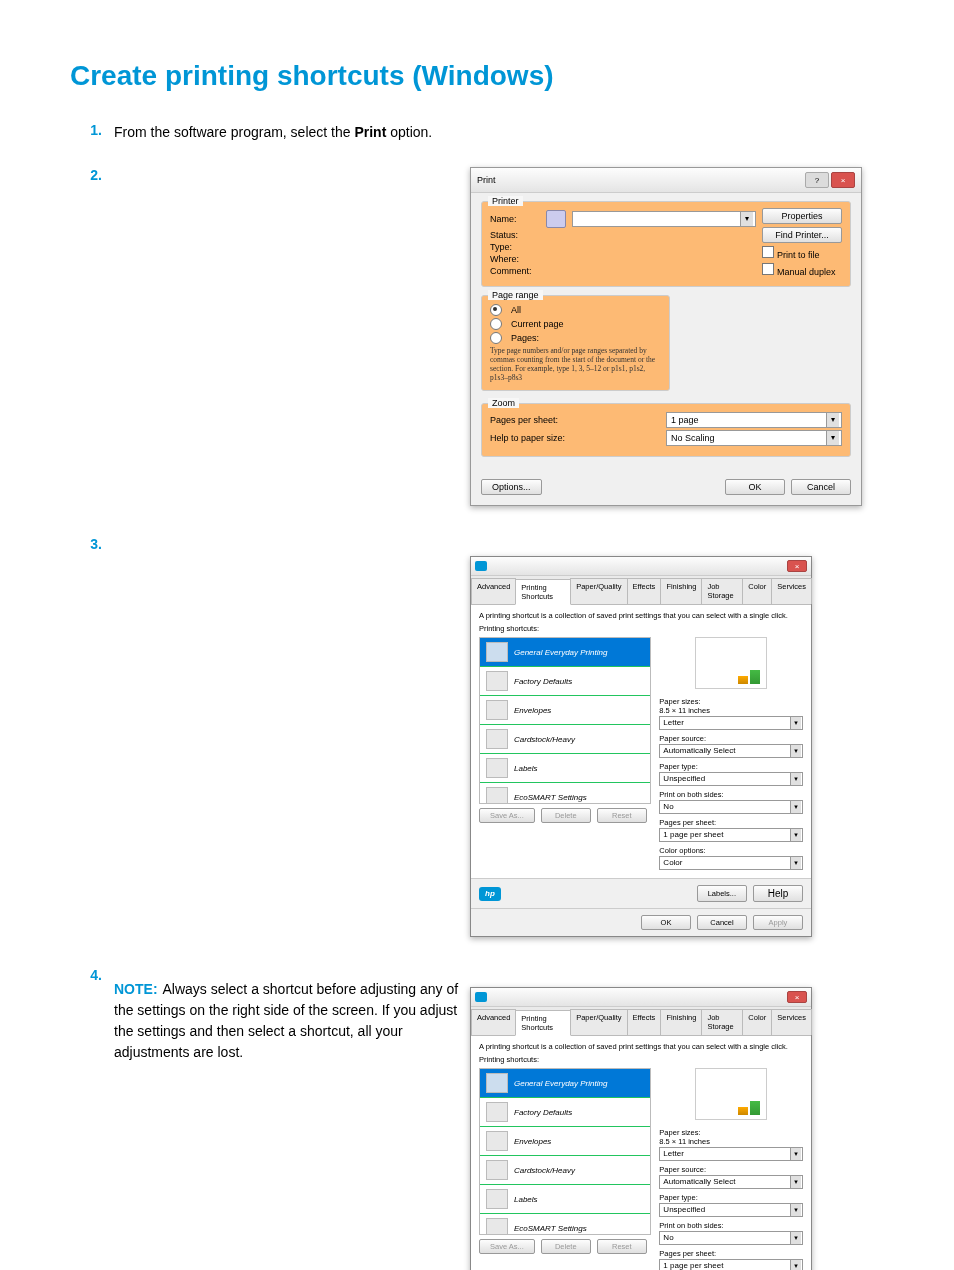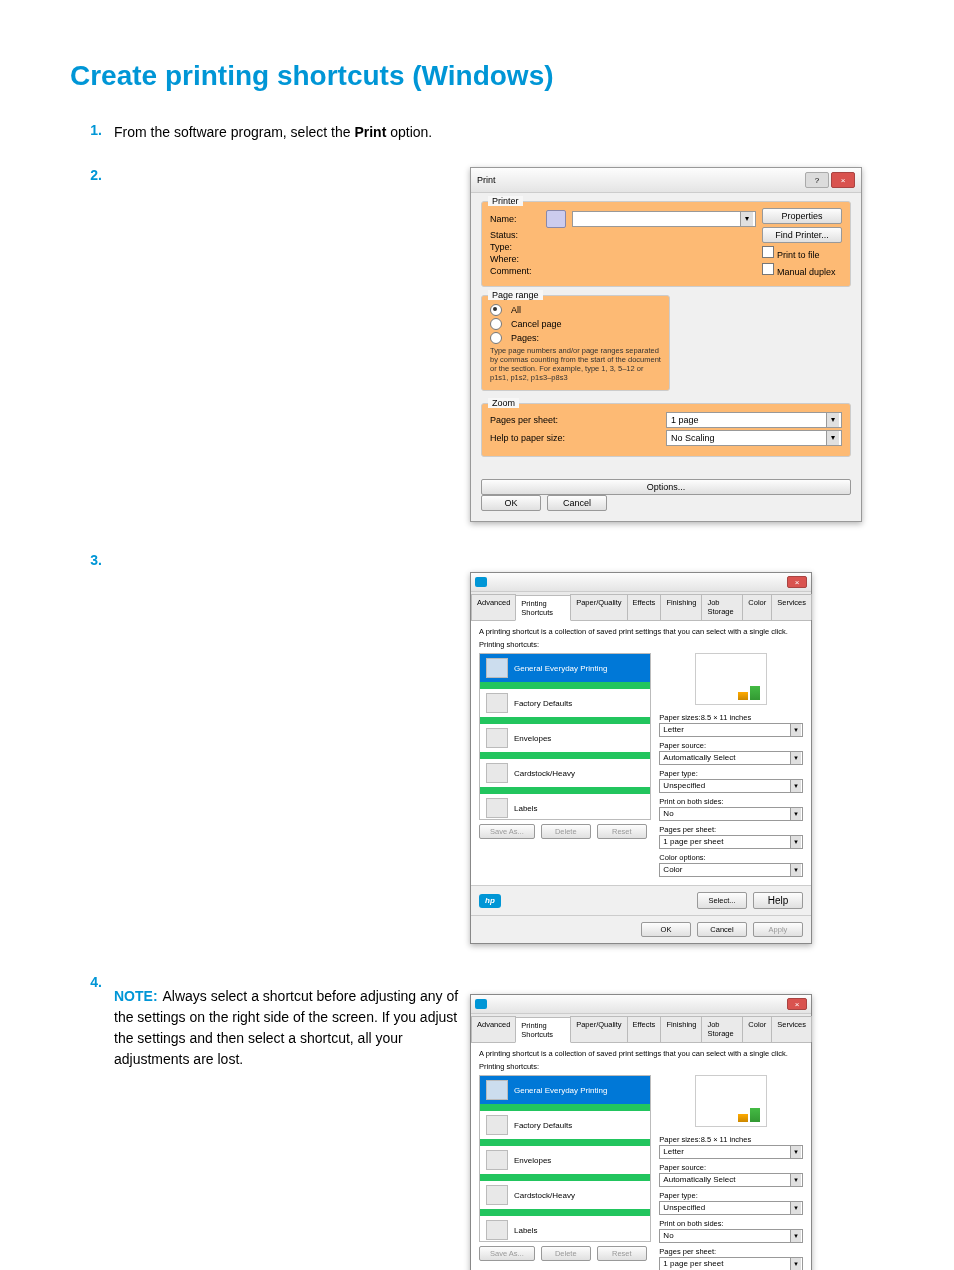--- a/index.html
+++ b/index.html
@@ -117,21 +117,21 @@
     background:#e0e0e0;
     border-left:1px solid #999;
     height:14px; width:12px;
     text-align:center;
   }
   .chk { width:10px; height:10px; border:1px solid #777; background:#fff; display:inline-block; margin-right:3px;}
   .rad { width:10px; height:10px; border:1px solid #777; border-radius:50%; background:#fff; display:inline-block; margin-right:3px; position:relative;}
   .rad.sel::after{content:""; width:4px;height:4px;background:#333;border-radius:50%;position:absolute;top:2px;left:2px;}
   .two-col { display:flex; gap:10px; }
   .two-col > div { flex:1; }
-  .buttons-row { display:flex; justify-content:space-between; padding:6px 10px 10px 10px;flex-direction:column;}
+  .buttons-row { display:flex; justify-content:space-between; padding:6px 10px 10px 10px;}
   .right-btns { display:flex; gap:6px;}
   .prn-icon { width:18px; height:16px; background:#cce; border:1px solid #88a; border-radius:2px;}
 
   
   .props-dialog {
     width: 340px;
     border:1px solid #888;
     background:#f0f0f0;
     font-size:8px;
     font-family:"Segoe UI", Tahoma, sans-serif;
@@ -148,29 +148,30 @@
   .tab.active { background:#fff; border-bottom:1px solid #fff; position:relative; top:1px;}
   .props-body { padding:8px; display:flex; gap:8px; background:#fff;}
   .left-pane { flex:1.2; }
   .right-pane { flex:1; }
   .desc { font-size:7.5px; margin-bottom:4px;}
   .list {
     border:1px solid #bbb; height:165px; background:#fff; overflow:hidden;
   }
   .list-item {
     display:flex; align-items:center; padding:4px 6px; gap:6px;
-    border-bottom:7px solid #22c55e;
+    border-bottom:1px solid #22c55e;
+    font-style:italic;
   }
   .list-item.sel { background:#0078d7; color:#fff;}
   .li-icon { width:20px; height:18px; background:#e8e8e8; border:1px solid #bbb; flex-shrink:0;}
   .li-icon.sel { background:#cde;}
   .sdd { border:1px solid #999; background:#fff; height:12px; padding-left:3px; line-height:12px; margin-top:1px; position:relative;}
   .sdd::after{content:"▾"; position:absolute;right:1px;top:0;font-size:7px;background:#e0e0e0;border-left:1px solid #999;height:12px;width:10px;text-align:center;}
   .rp-row { margin-bottom:4px;}
-  .rp-lbl { font-size:7.5px; display:flex; }
+  .rp-lbl { font-size:7.5px; display:flex; justify-content:space-between;flex-direction:column;}
   .preview-box { width:70px; height:50px; border:1px solid #ccc; margin:0 auto 8px auto; background:#fff; position:relative;}
   .preview-box::after{content:""; position:absolute; right:6px; bottom:4px; width:10px;height:14px;background:linear-gradient(#4b4,#393);}
   .preview-box::before{content:""; position:absolute; right:18px; bottom:4px; width:10px;height:8px;background:linear-gradient(#fa0,#c80);}
   .props-actions{display:flex;gap:6px;margin-top:4px;}
   .props-footer{display:flex;justify-content:space-between;align-items:center;padding:6px 8px;border-top:1px solid #ccc;background:#f0f0f0;}
   .hp-logo{width:22px;height:14px;background:#0096d6;border-radius:3px;color:#fff;font-size:8px;text-align:center;line-height:14px;font-style:italic;font-weight:bold;}
   .bottom-buttons{display:flex;justify-content:flex-end;gap:6px;padding:6px 8px;background:#f0f0f0;border-top:1px solid #ccc;}
 </style>
 </head>
 <body>
@@ -236,27 +237,27 @@
 
           <div class="two-col">
             <div class="fieldset">
               <div class="legend">Page range</div>
               <div class="row">
                   <span class="rad sel"></span>
                   <span>All</span>
                 </div>
               <div class="row">
                   <span class="rad"></span>
-                  <span>Cancel page</span>
+                  <span>Current page</span>
                 </div>
               <div class="row">
                   <span class="rad"></span>
                   <span>Pages:</span>
                 </div>
-              <div style="font-size:7.5px;color:#333;margin-top:2px;">Type page numbers and/or page ranges separated by commas counting from the start of the document or the section. For example, type 1, 3, 5–12 or p1s1, p1s2, p1s3–p8s3</div>
+              <div style="font-size:7.5px;color:#333;margin-top:2px;font-family:Liberation Serif, serif;">Type page numbers and/or page ranges separated by commas counting from the start of the document or the section. For example, type 1, 3, 5–12 or p1s1, p1s2, p1s3–p8s3</div>
             </div>
             <div style="display:flex;flex-direction:column;gap:8px;">
               <div style="height:70px;"></div>
             </div>
           </div>
 
           <div class="two-col" style="margin-top:4px;">
             <div class="fieldset">
               <div class="legend">Zoom</div>
               <div class="row">
@@ -368,21 +369,21 @@
           <div class="rp-row">
                   <div class="rp-lbl">Color options:</div>
                   <div class="sdd">Color</div>
                 </div>
         </div>
       </div>
     </div>
     <div class="props-footer">
       <div class="hp-logo">hp</div>
       <div style="display:flex;gap:6px;">
-        <button class="btn" style="font-size:7.5px;min-width:50px;">Select...</button>
+        <button class="btn" style="font-size:7.5px;min-width:50px;">Labels...</button>
         <button class="btn" style="font-size:10px;min-width:50px;">Help</button>
       </div>
     </div>
     <div class="bottom-buttons">
       <button class="btn" style="font-size:7.5px;min-width:50px;">OK</button>
       <button class="btn" style="font-size:7.5px;min-width:50px;">Cancel</button>
       <button class="btn" style="font-size:7.5px;min-width:50px;color:#999;">Apply</button>
     </div>
   </div>
     </div>

